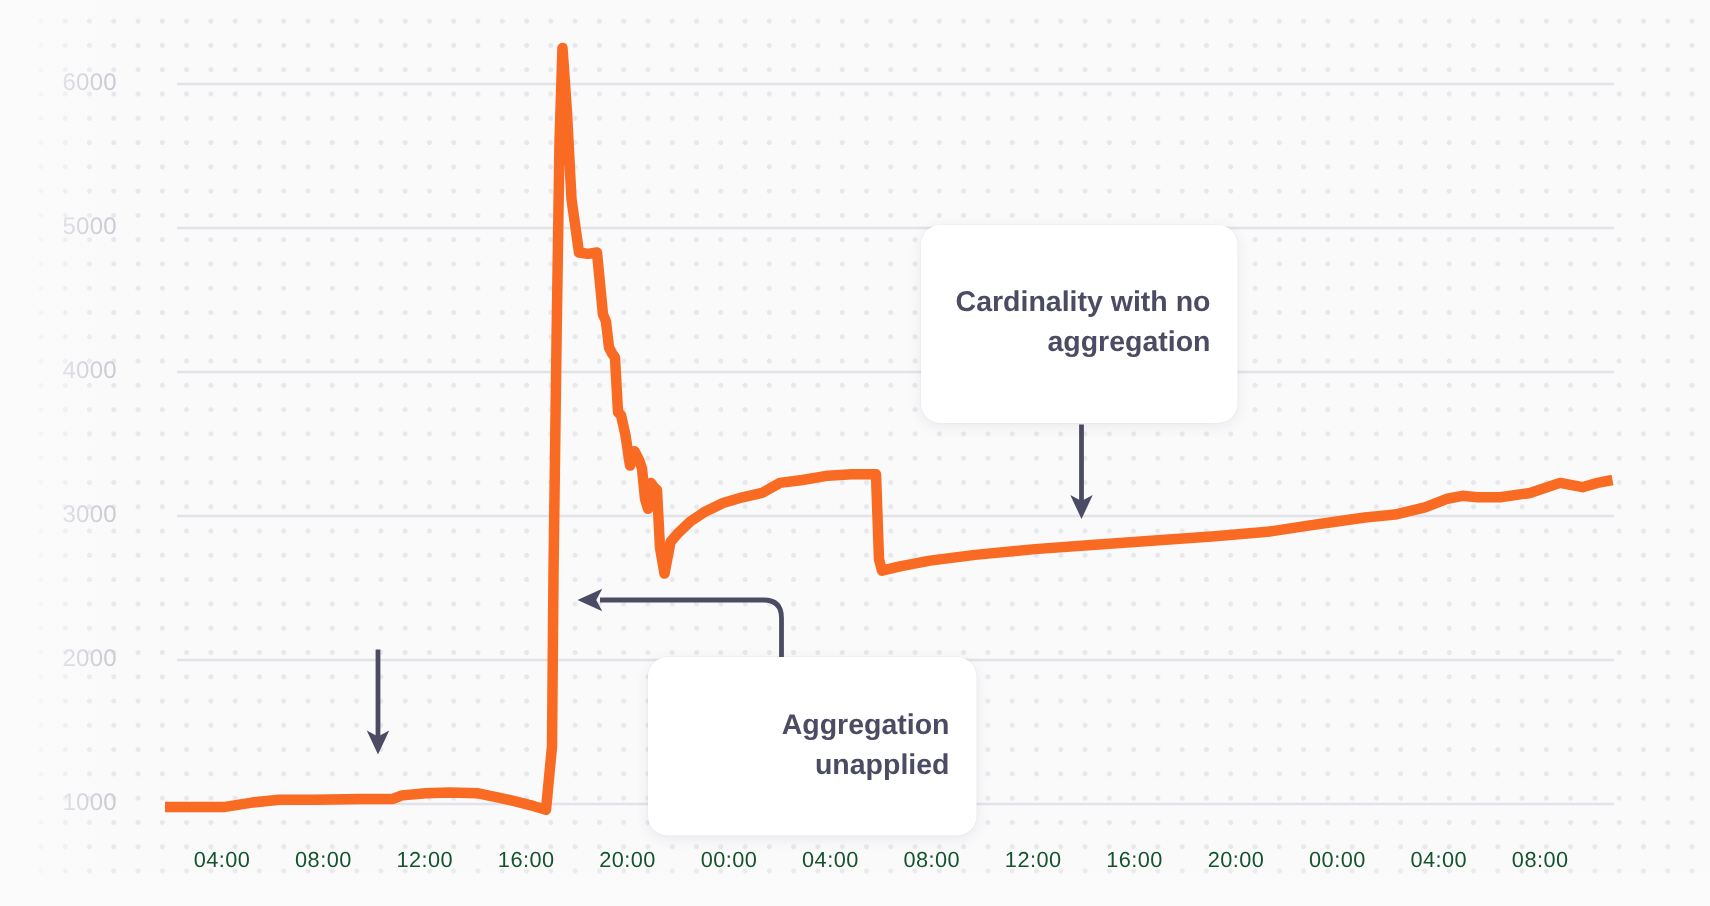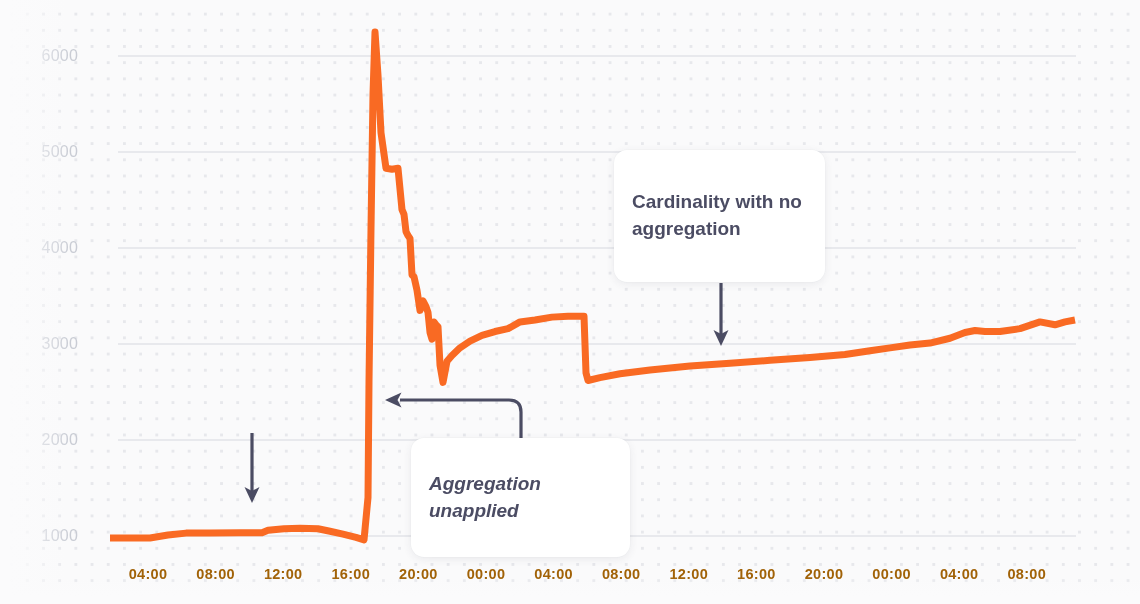--- a/index.html
+++ b/index.html
@@ -45,46 +45,45 @@
     color: #c9ccd4;
     letter-spacing: 0.2px;
     transform: translateY(-50%);
     text-align: right;
     width: 60px;
     white-space: nowrap;
   }
   .xtick-label {
     position: absolute;
     font-size: 14.5px;
-    color: #a16207;
+    color: #14532d;
     letter-spacing: 0.3px;
     transform: translateX(-50%);
     white-space: nowrap;
     top: 566px;
-    font-weight: bold;
   }
 
   .callout {
     position: absolute;
     background: #ffffff;
     border-radius: 13px;
     box-shadow: 0 2px 9px rgba(60,62,85,0.085), 0 0 0 0.5px rgba(70,72,95,0.035);
     display: flex;
     align-items: center;
     justify-content: center;
-    text-align: left;
+    text-align: right;
     color: #4b4c63;
     font-size: 19px;
     font-weight: bold;
     line-height: 1.42;
     padding: 14px 18px;
   }
   #callout-agg      { left: 142px; top: 304px; width: 219px; height: 128px; }
   #callout-noagg    { left: 614px; top: 150px; width: 211px; height: 132px; }
-  #callout-unapp    { left: 411px; top: 438px; width: 219px; height: 119px; font-style: italic; }
+  #callout-unapp    { left: 432px; top: 438px; width: 219px; height: 119px; }
 </style>
 </head>
 <body>
 
 <div id="chart-root">
 
   <div class="dot-bg"></div>
 
   <div class="plot">
     <svg class="layer" id="svg-grid">

